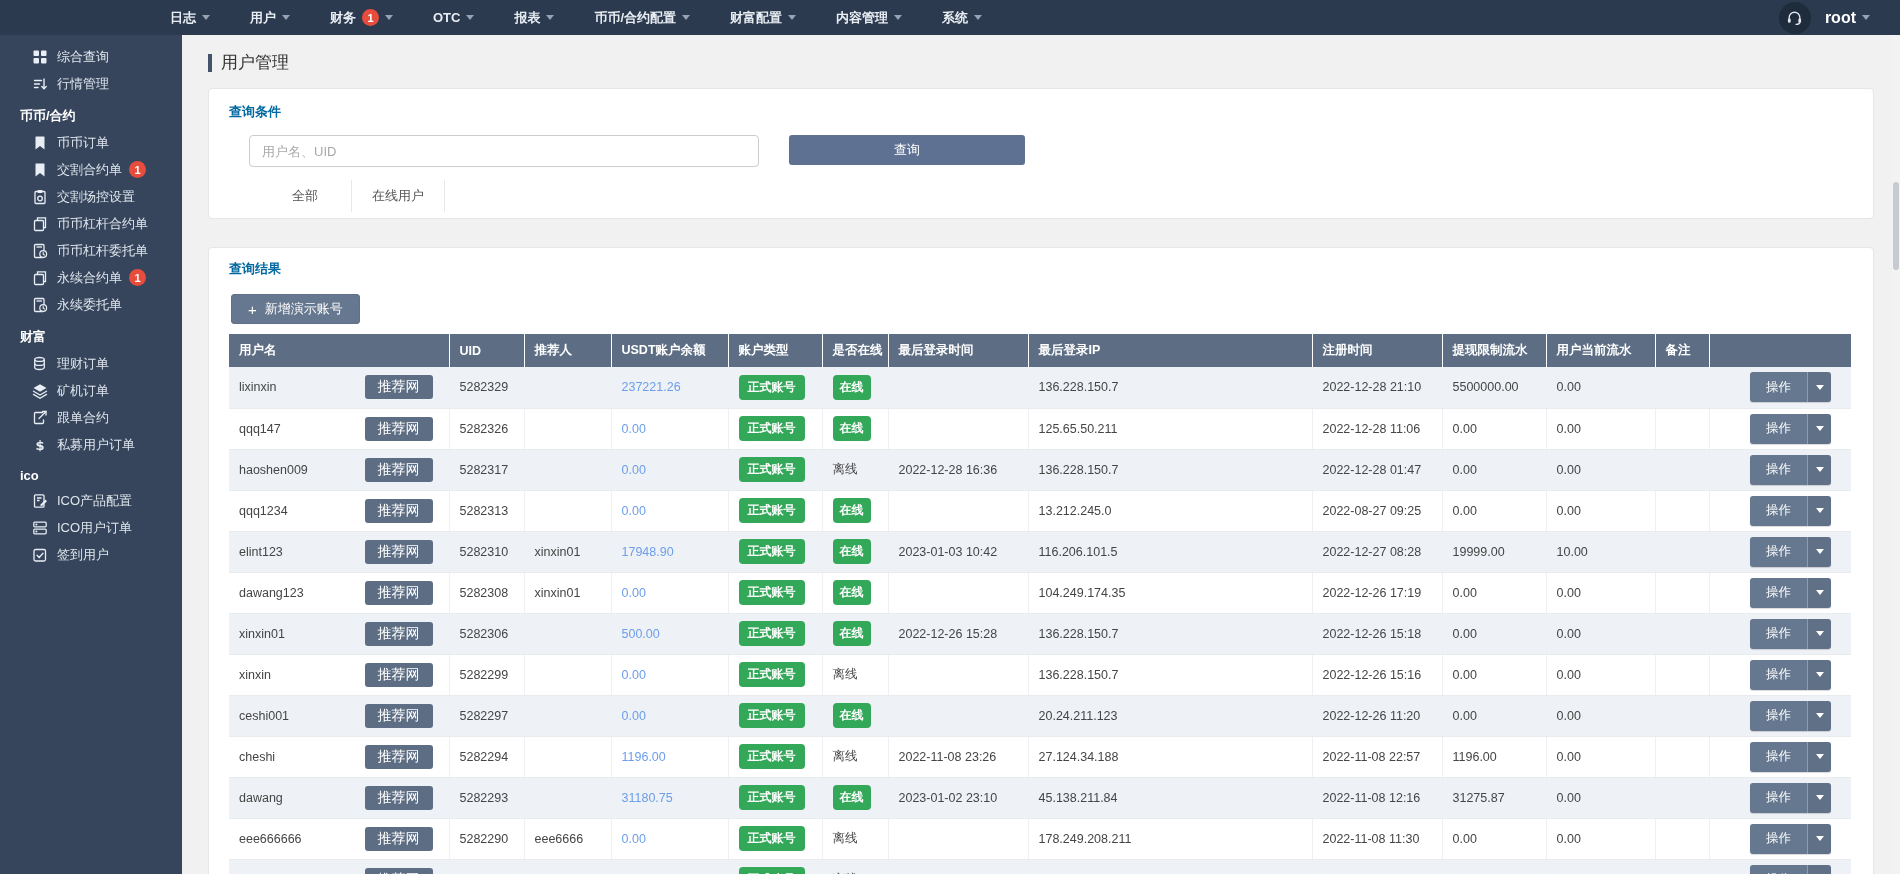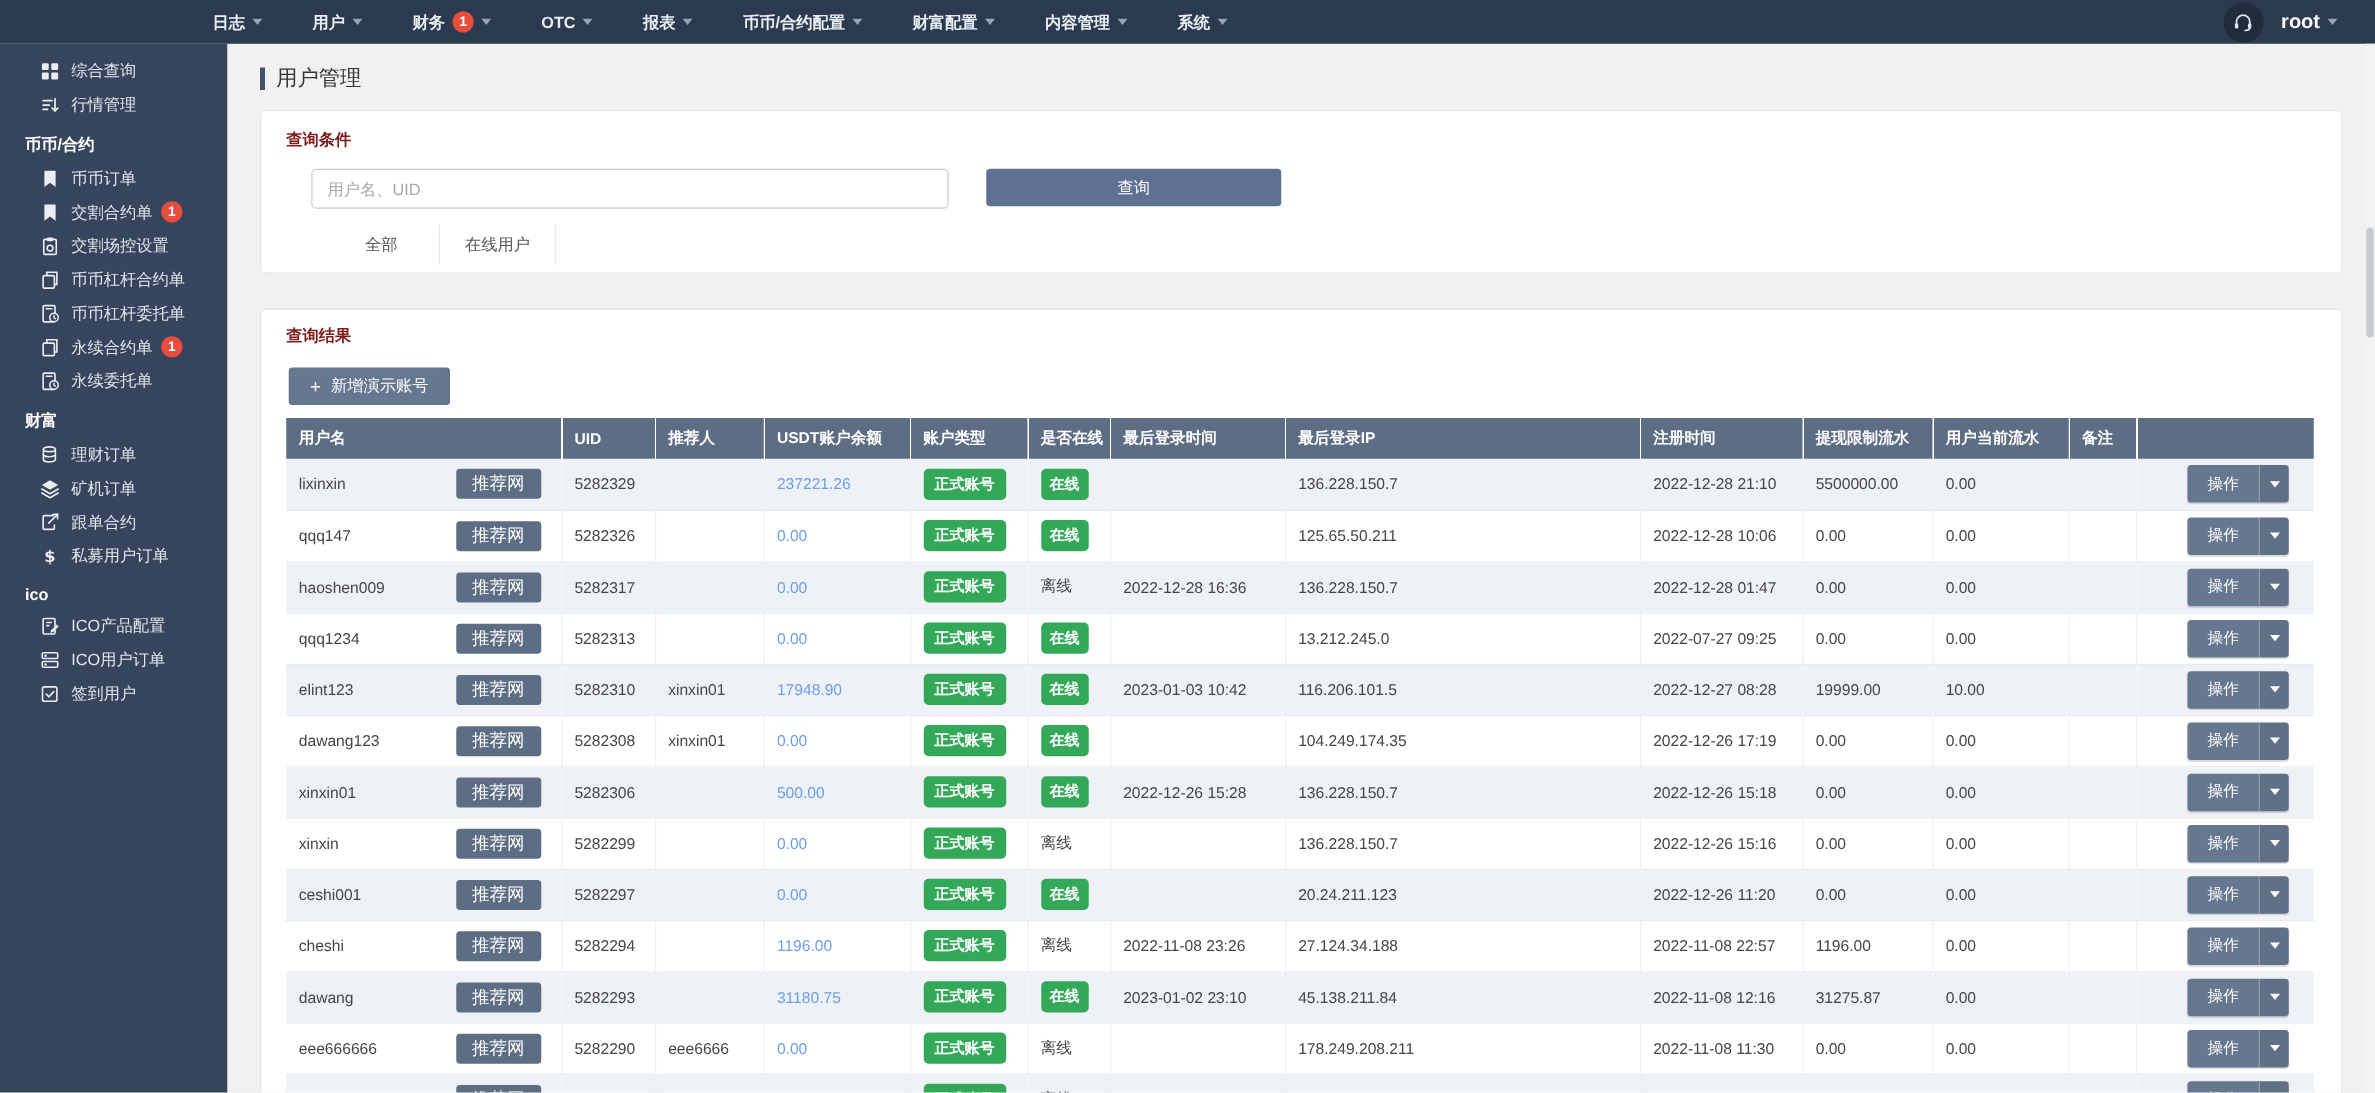--- a/index.html
+++ b/index.html
@@ -36,21 +36,21 @@
   .side-section { padding:10px 0 4px 20px; color:#fff; font-size:13px; font-weight:bold; }
   .side-item .nav-badge { margin-left:7px; }
 
   
   .main { position:absolute; left:182px; top:35px; right:0; bottom:0;
     background:#f1f1f2; overflow:hidden; padding:0 26px; }
   .page-title { display:flex; align-items:center; gap:9px; font-size:17px; color:#333;
     margin:16px 0 14px 0; font-weight:normal; }
   .title-accent { width:4px; height:18px; background:#45536a; }
   .panel { background:#fff; border:1px solid #e6e6e8; border-radius:4px; }
-  .panel-title { font-size:13px; font-weight:bold; color:#7f1d1d; }
+  .panel-title { font-size:13px; font-weight:bold; color:#0369a1; }
 
   .search-panel { padding:14px 20px 0 20px; height:131px; }
   .search-row { display:flex; margin:14px 0 0 20px; }
   .search-row input { height:32px; border:1px solid #ccc; border-radius:4px; padding:0 12px;
     font-size:13px; color:#333; font-family:inherit; outline:none; background:#fff; }
   .search-row input::placeholder { color:#a8a8a8; }
   .inp-user { width:510px; margin-right:30px; }
   .inp-ip { width:376px; margin-right:30px; }
   .select { width:376px; height:32px; border:1px solid #ccc; border-radius:4px; display:flex;
     align-items:center; justify-content:space-between; padding:0 12px; font-size:13px;
@@ -498,21 +498,21 @@
       <span class="ref-badge">推荐网</span>
     </div>
             </td>
     <td>5282326</td>
     <td></td>
     <td><span class="link">0.00</span></td>
     <td><span class="badge-green">正式账号</span></td>
     <td><span class="badge-online">在线</span></td>
     <td></td>
     <td>125.65.50.211</td>
-    <td>2022-12-28 10:06</td>
+    <td>2022-12-28 11:06</td>
     <td>0.00</td>
     <td>0.00</td>
     <td></td>
     <td class="cell-actions">
       <div class="action-btn">
         <span class="action-main">操作</span>
         <span class="action-caret">
           <span class="caret"></span>
         </span>
       </div>
@@ -554,21 +554,21 @@
       <span class="ref-badge">推荐网</span>
     </div>
             </td>
     <td>5282313</td>
     <td></td>
     <td><span class="link">0.00</span></td>
     <td><span class="badge-green">正式账号</span></td>
     <td><span class="badge-online">在线</span></td>
     <td></td>
     <td>13.212.245.0</td>
-    <td>2022-07-27 09:25</td>
+    <td>2022-08-27 09:25</td>
     <td>0.00</td>
     <td>0.00</td>
     <td></td>
     <td class="cell-actions">
       <div class="action-btn">
         <span class="action-main">操作</span>
         <span class="action-caret">
           <span class="caret"></span>
         </span>
       </div>

